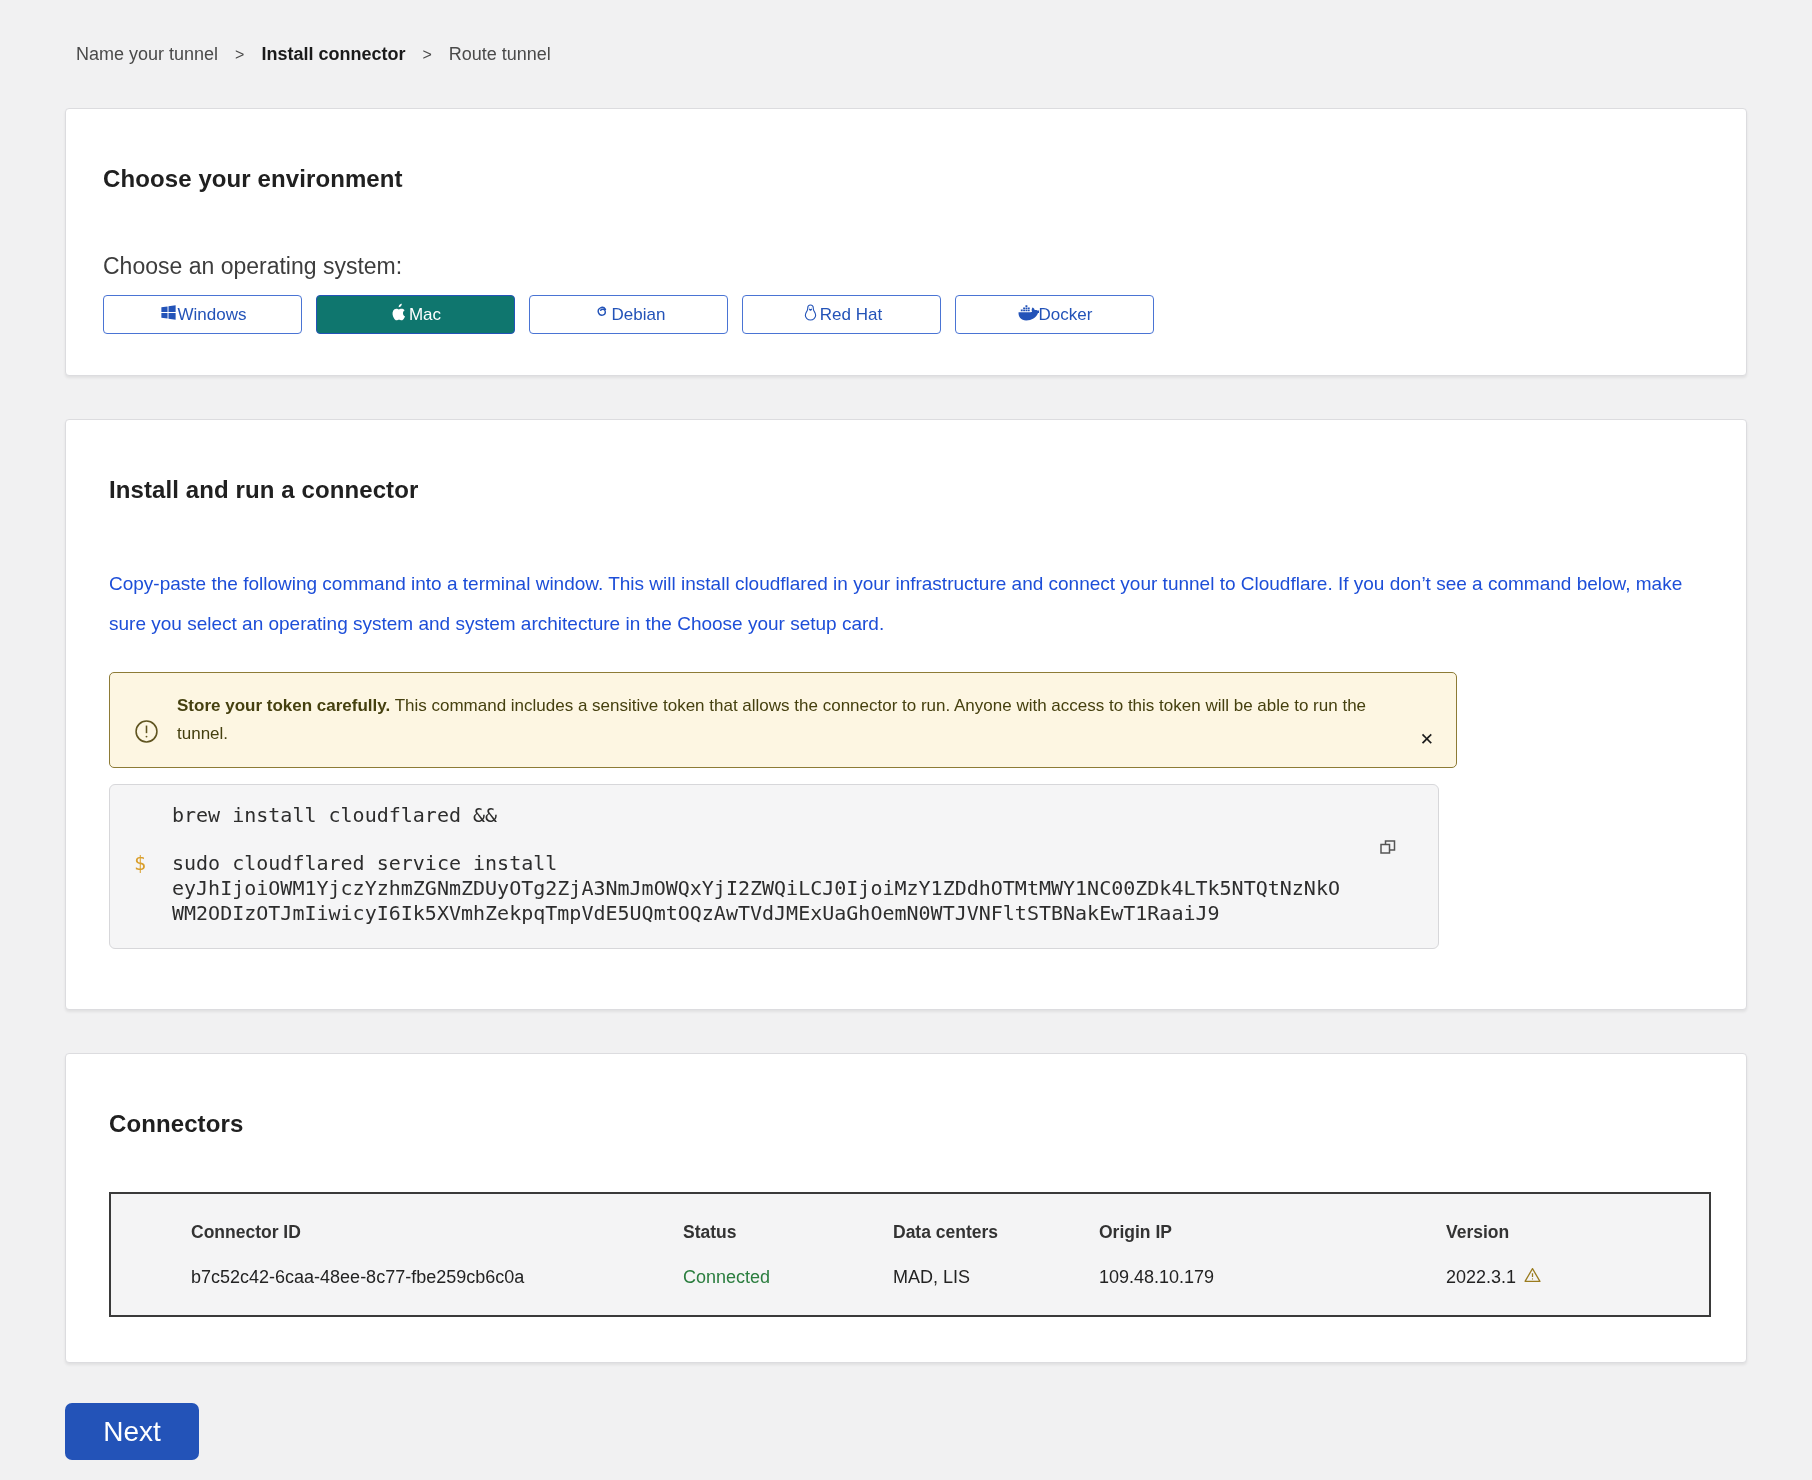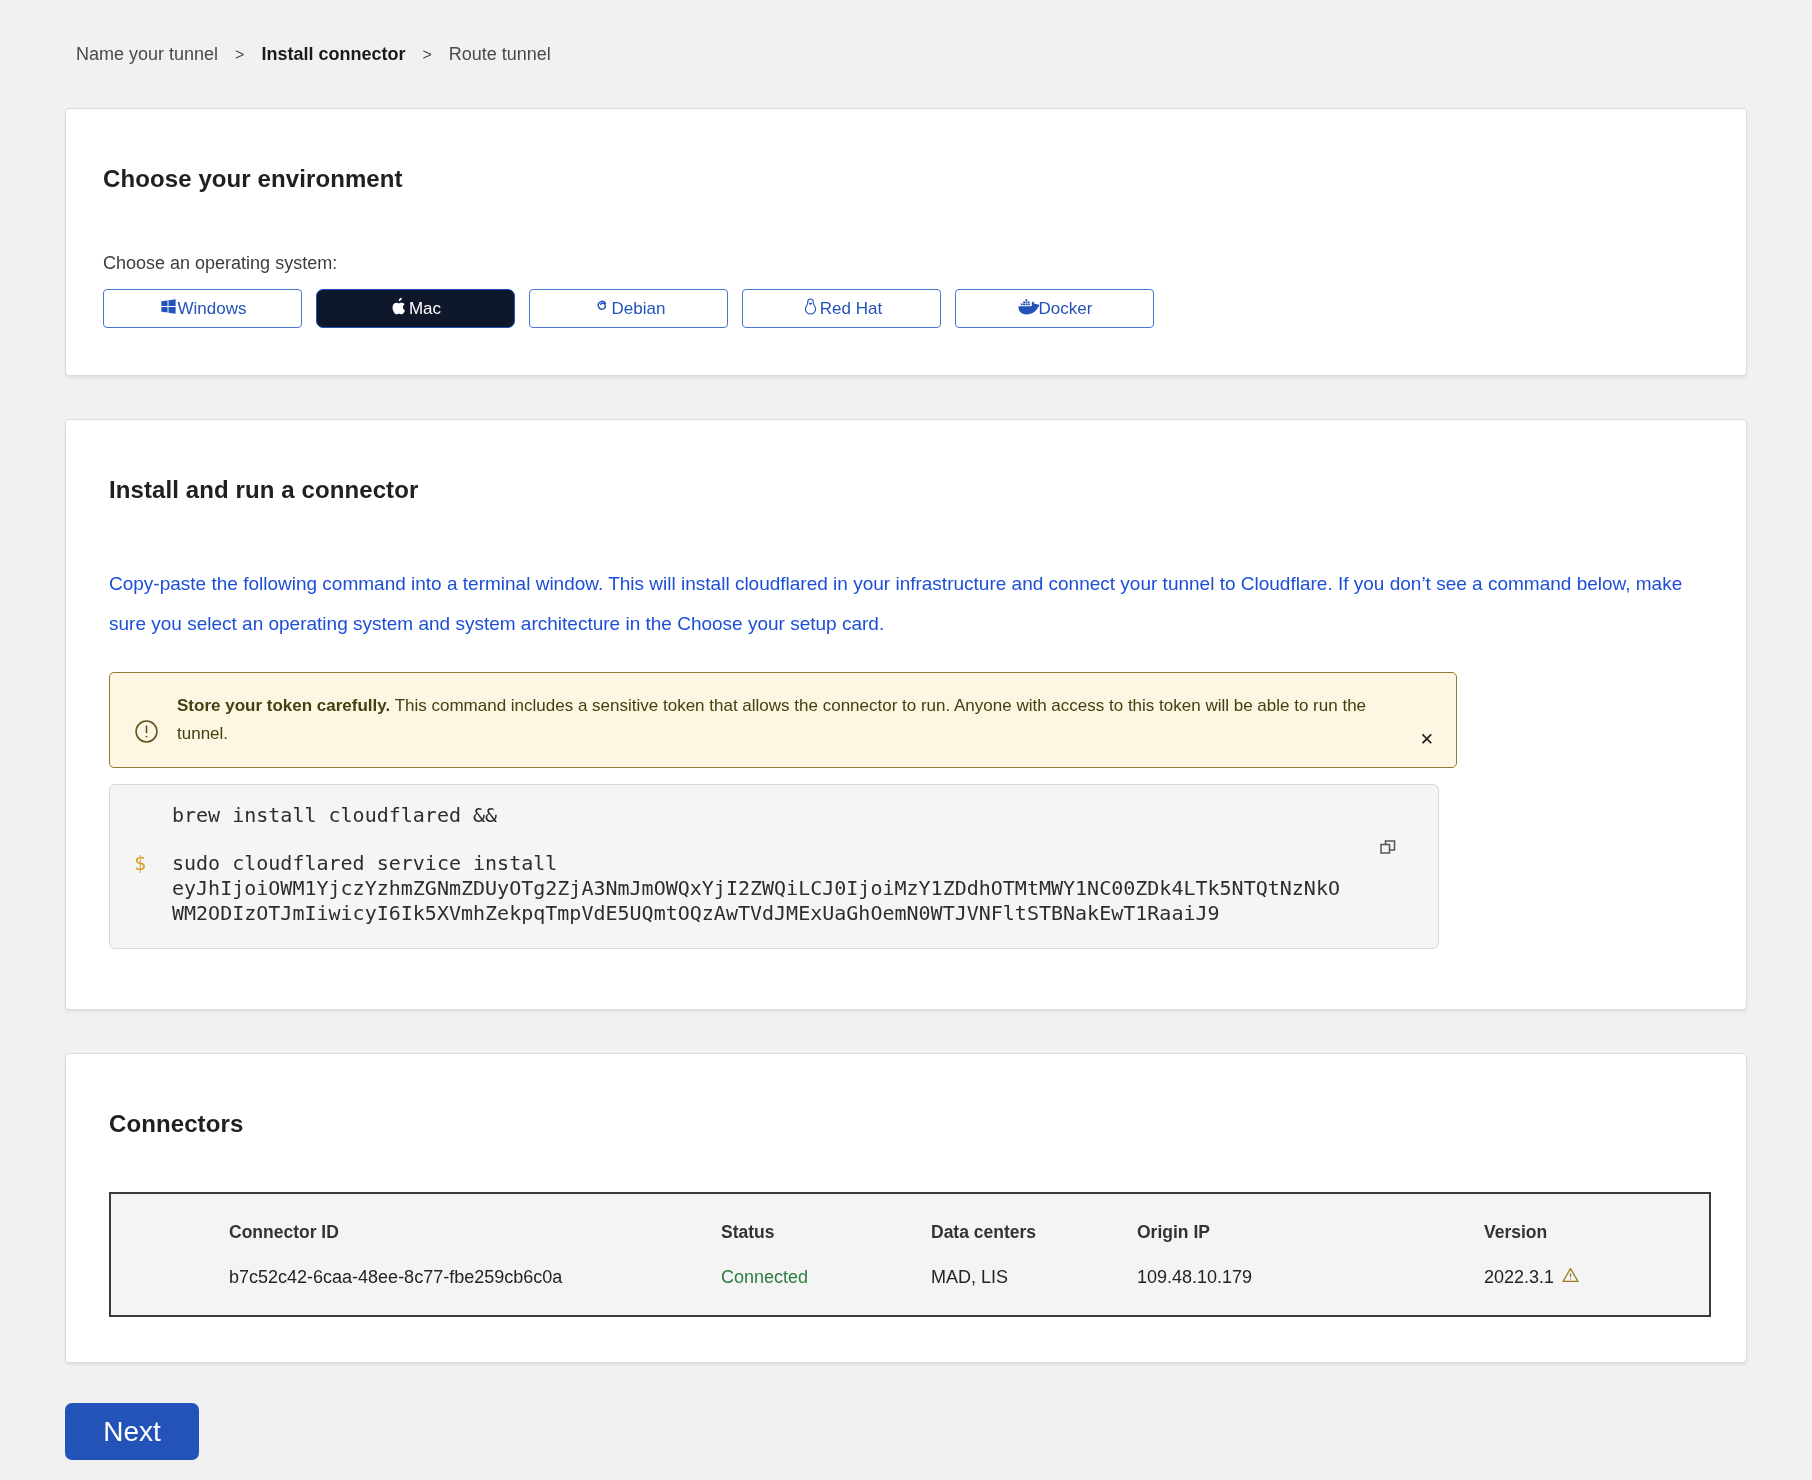--- a/index.html
+++ b/index.html
@@ -24,35 +24,35 @@
     background: #ffffff;
     border: 1px solid #dcdcdf;
     border-radius: 4px;
     box-shadow: 0 2px 3px rgba(0,0,0,.07);
     margin-top: 43px;
     padding: 56px 43px 52px 43px;
   }
   .card h2 { font-size: 24px; font-weight: 700; color: #202020; letter-spacing: .1px; }
 
   
-  .os-label { margin-top: 60px; font-size: 18px; color: #3d3d3d; }
+  .os-label { margin-top: 60px; font-size: 23px; color: #3d3d3d; }
   .os-row { display: flex; gap: 14px; margin-top: 15px; }
   .os-btn {
     width: 199px; height: 39px;
     display: flex; align-items: center; justify-content: center; gap: 0;
     background: #ffffff;
     border: 1px solid #4a74d4;
     border-radius: 4px;
     color: #2353b8;
     font-size: 17px;
     font-family: inherit;
     cursor: pointer;
   }
   .os-btn svg { flex: 0 0 auto; }
-  .os-btn.selected { background: #0f172a; border-color: #2353b8; color: #ffffff; border-radius: 7px; }
+  .os-btn.selected { background: #0f766e; border-color: #2353b8; color: #ffffff; }
 
   
   .description { margin-top: 60px; font-size: 19px; line-height: 40px; color: #1d4ed8; max-width: 1600px; }
   .warning-banner {
     margin-top: 28px;
     width: 1348px;
     background: #fdf6e2;
     border: 1px solid #8d7b36;
     border-radius: 5px;
     padding: 19px 22px 19px 24px;
@@ -95,21 +95,21 @@
   
   .connectors-table {
     margin-top: 54px;
     width: 1602px;
     background: #f4f4f5;
     border: 2px solid #3a3a3a;
     padding: 28px 0 27px 0;
     font-size: 18px;
     color: #2f2f2f;
   }
-  .tbl-row { display: grid; grid-template-columns: 492px 210px 206px 347px 1fr; padding-left: 118px; align-items: center; }
+  .tbl-row { display: grid; grid-template-columns: 492px 210px 206px 347px 1fr; padding-left: 80px; align-items: center; }
   .tbl-row.head { font-weight: 700; font-size: 17.5px; color: #333; }
   .tbl-row.body-row { margin-top: 24px; color: #232323; }
   .status-connected { color: #2a7d3e; }
   .version-cell { display: flex; align-items: center; gap: 8px; }
   .version-cell svg { color: #9a7b1e; }
 
   
   .next-btn {
     margin-top: 40px;
     width: 134px; height: 57px;

